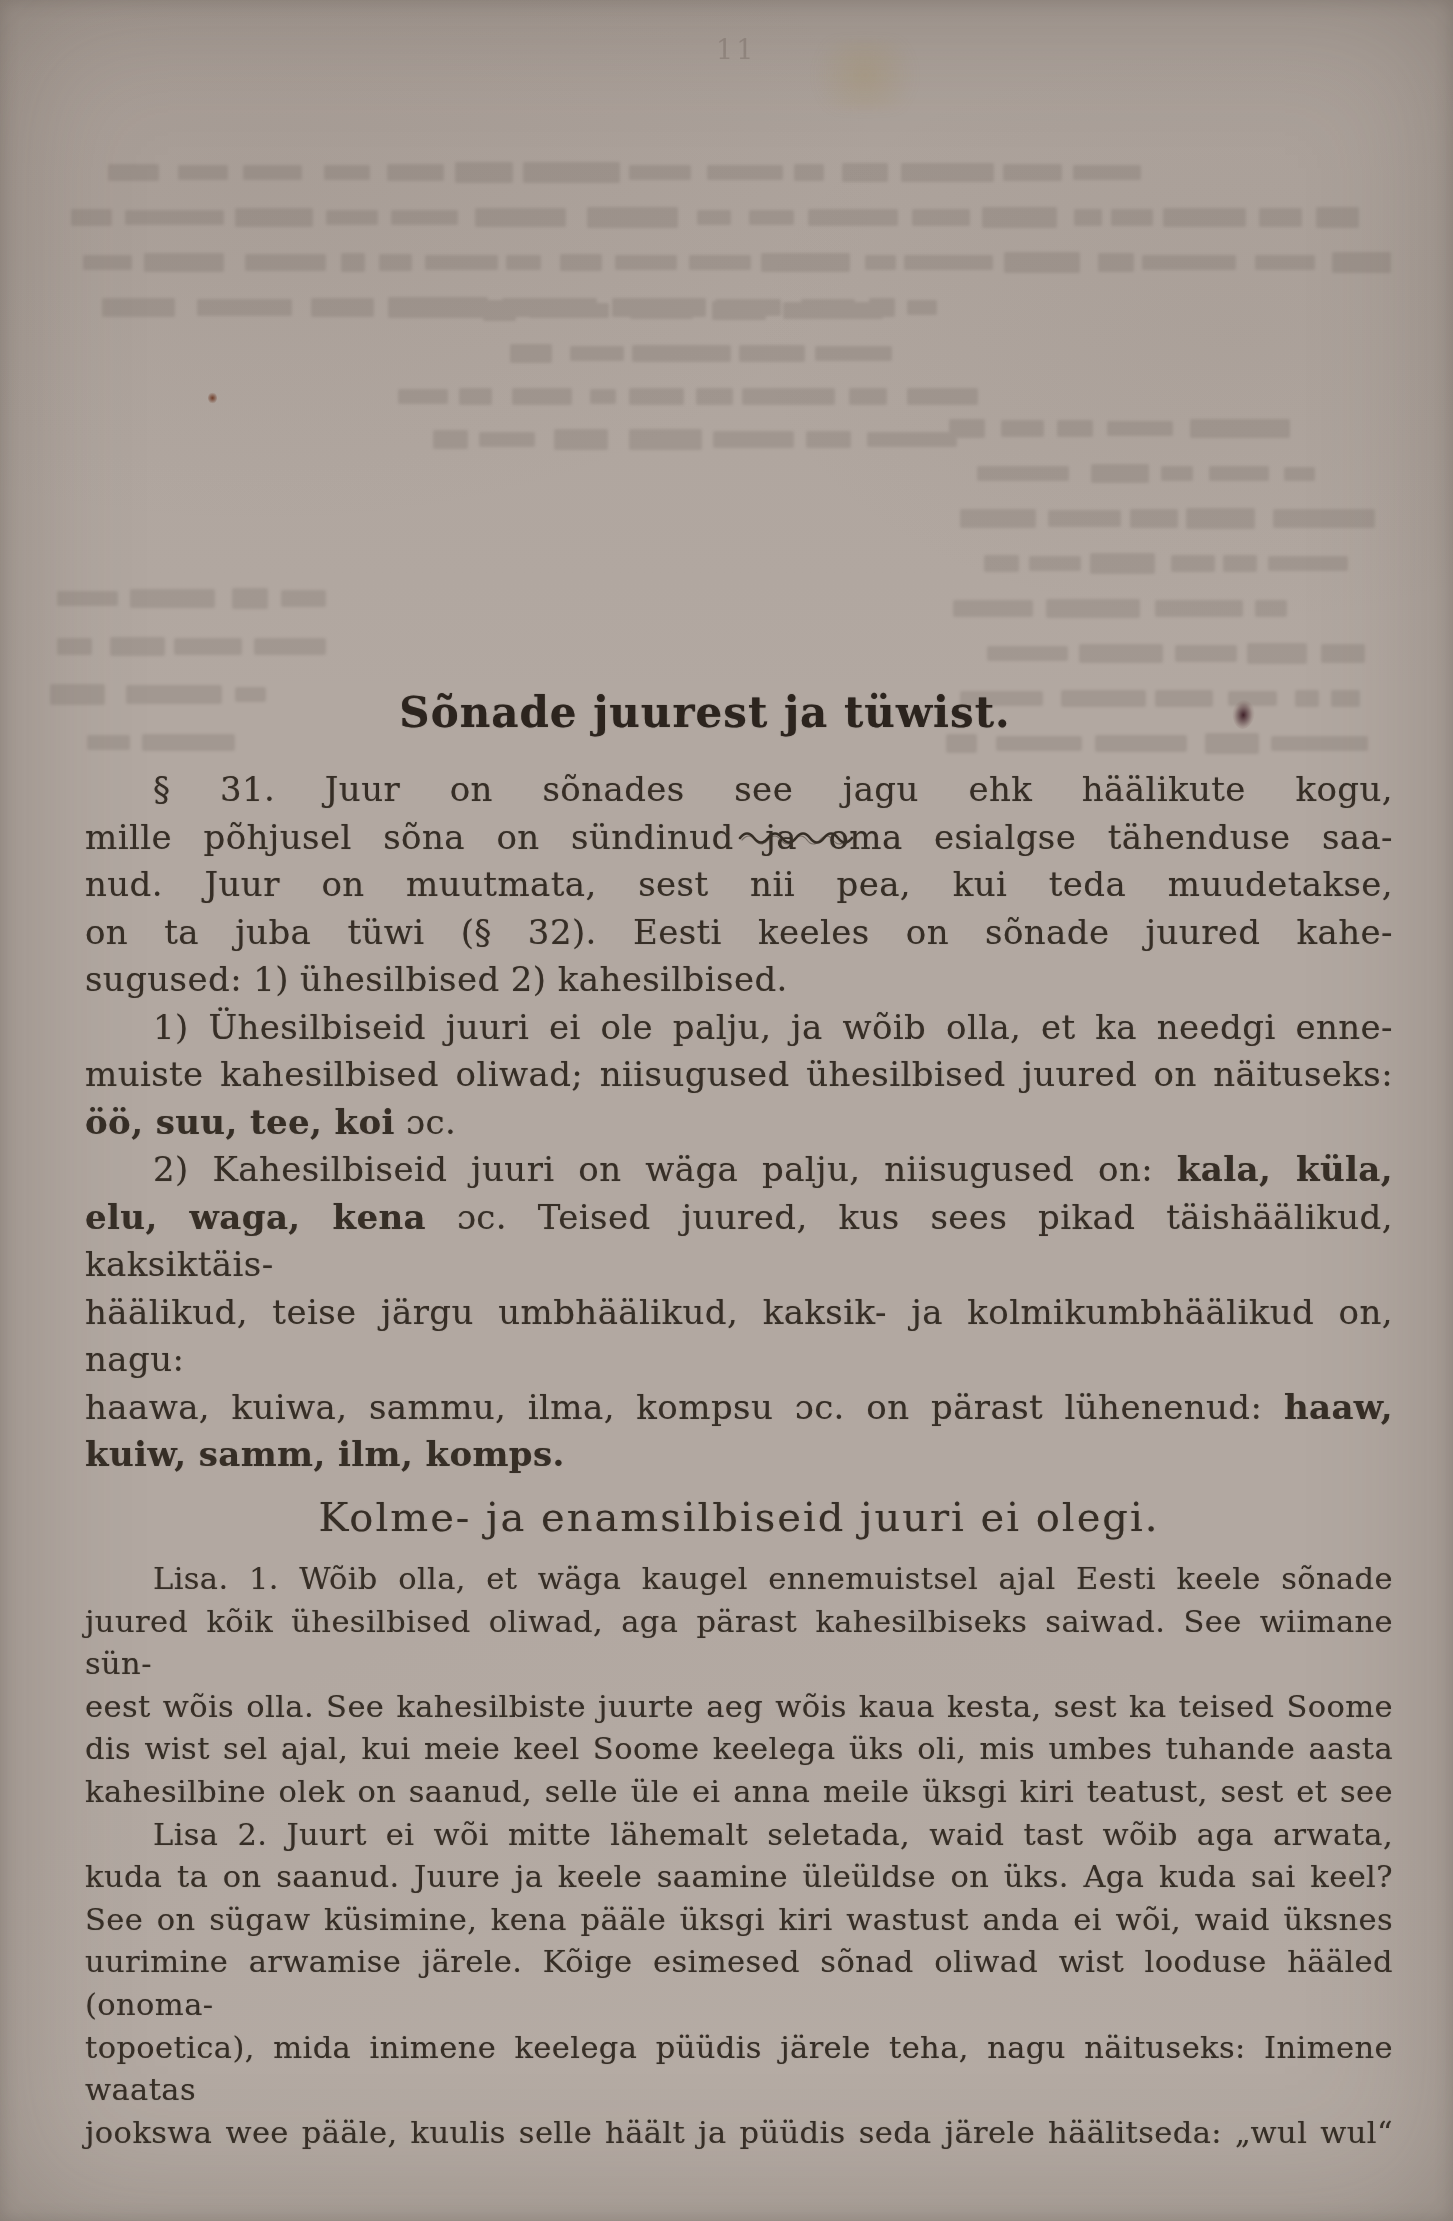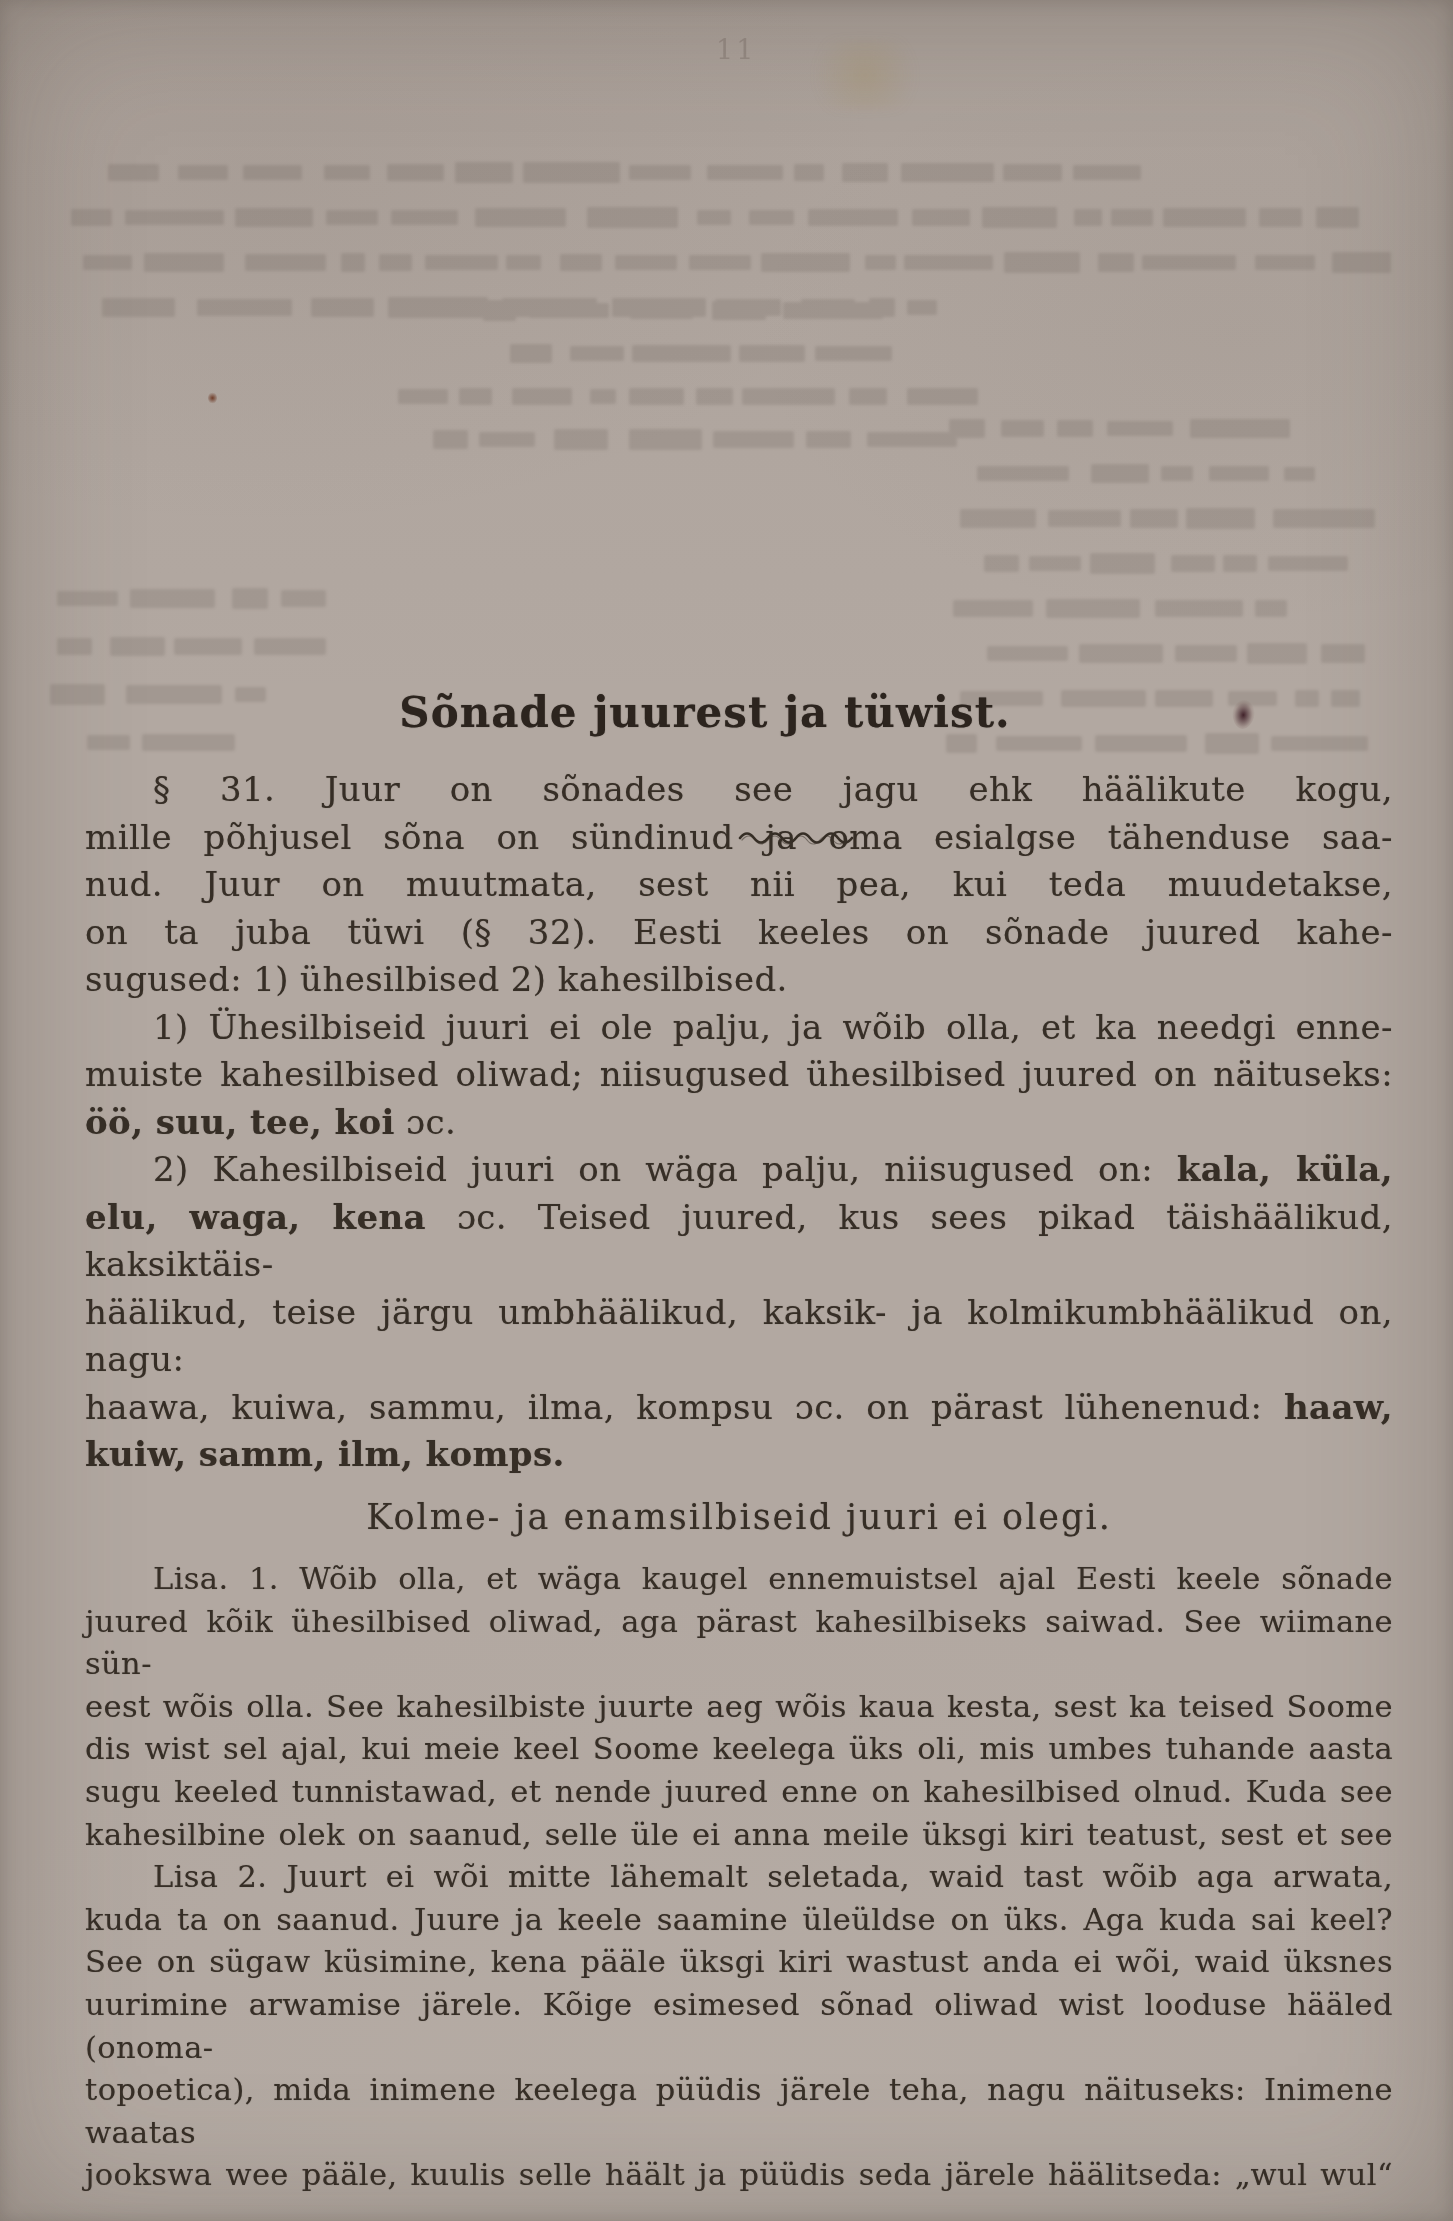--- a/index.html
+++ b/index.html
@@ -90,21 +90,21 @@
     color: #362e26;
     text-shadow: 0 0 1px rgba(44,36,29,0.38);
     letter-spacing: 0.4px;
   }
   .block.main { font-size: 34px; line-height: 47.5px; }
   .block.small { font-size: 30.5px; line-height: 42.6px; }
   .line { width: 100%; }
   .line.just { text-align: justify; text-align-last: justify; -moz-text-align-last: justify; }
   .line.first { text-indent: 68px; }
   .block.centered-block { margin: 15px 0 17px 0; }
-  .line.center { text-align: center; letter-spacing: 2px; font-size: 35px; }
+  .line.center { text-align: center; letter-spacing: 2px; font-size: 40px; }
   .bold { font-weight: 700; }
 </style>
 </head>
 <body>
 
 <div class="page">
 
   <div class="bleed" id="bleed-host">
       <div class="bline" style="left: 312.221px; top: 162px; width: 1062.78px;"><span class="bword" style="width: 67.7416px; height: 14.8083px; margin-right: 11.4157px;"></span><span class="bword" style="width: 58.5704px; height: 17.5447px; margin-right: 9.09981px;"></span><span class="bword" style="width: 92.5519px; height: 18.1259px; margin-right: 13.7515px;"></span><span class="bword" style="width: 46.1863px; height: 19.4688px; margin-right: 17.2042px;"></span><span class="bword" style="width: 29.9734px; height: 17.4899px; margin-right: 11.2911px;"></span><span class="bword" style="width: 76.4133px; height: 15.1058px; margin-right: 15.8456px;"></span><span class="bword" style="width: 62.0059px; height: 15.2334px; margin-right: 8.70102px;"></span><span class="bword" style="width: 97.2514px; height: 20.7892px; margin-right: 9.69071px;"></span><span class="bword" style="width: 58.6496px; height: 20.6899px; margin-right: 10.648px;"></span><span class="bword" style="width: 56.7006px; height: 17.8522px; margin-right: 17.4062px;"></span><span class="bword" style="width: 45.9044px; height: 15.1927px; margin-right: 21.7987px;"></span><span class="bword" style="width: 58.761px; height: 15.6281px; margin-right: 15.6587px;"></span><span class="bword" style="width: 49.7703px; height: 15.0751px; margin-right: 18.8197px;"></span><span class="bword" style="width: 51.4324px; height: 16.4504px; margin-right: 9.11493px;"></span></div>
       <div class="bline" style="left: 93.9382px; top: 207px; width: 1281.06px;"><span class="bword" style="width: 42.6146px; height: 20.1889px; margin-right: 14.5899px;"></span><span class="bword" style="width: 42.411px; height: 18.2208px; margin-right: 13.6243px;"></span><span class="bword" style="width: 83.1935px; height: 18.5698px; margin-right: 9.90412px;"></span><span class="bword" style="width: 41.4621px; height: 17.1526px; margin-right: 9.26263px;"></span><span class="bword" style="width: 27.7168px; height: 16.8858px; margin-right: 17.5332px;"></span><span class="bword" style="width: 74.4576px; height: 20.6862px; margin-right: 12.5491px;"></span><span class="bword" style="width: 58.1845px; height: 17.4704px; margin-right: 14.1437px;"></span><span class="bword" style="width: 89.3976px; height: 17.1551px; margin-right: 14.1504px;"></span><span class="bword" style="width: 44.5967px; height: 15.6569px; margin-right: 18.4024px;"></span><span class="bword" style="width: 34.282px; height: 15.8925px; margin-right: 18.7332px;"></span><span class="bword" style="width: 90.9533px; height: 20.7785px; margin-right: 20.9759px;"></span><span class="bword" style="width: 91.1108px; height: 19.2317px; margin-right: 16.9641px;"></span><span class="bword" style="width: 67.2544px; height: 14.1687px; margin-right: 12.5309px;"></span><span class="bword" style="width: 51.8841px; height: 15.5061px; margin-right: 13.5098px;"></span><span class="bword" style="width: 77.4999px; height: 19.1607px; margin-right: 11.7341px;"></span><span class="bword" style="width: 98.6019px; height: 14.049px; margin-right: 13.037px;"></span><span class="bword" style="width: 41.441px; height: 17.0879px; margin-right: 9.25201px;"></span></div>
@@ -164,21 +164,20 @@
         <div class="line"><span class="bold">kuiw, samm, ilm, komps.</span></div>
       </div>
       <div class="block main centered-block">
         <div class="line center"><span>Kolme- ja enamsilbiseid juuri ei olegi.</span></div>
       </div>
       <div class="block small">
         <div class="line first just"><span>Lisa. 1.  Wõib olla, et wäga kaugel ennemuistsel ajal Eesti keele sõnade</span></div>
         <div class="line just"><span>juured kõik ühesilbised oliwad, aga pärast kahesilbiseks saiwad.  See wiimane sün-</span></div>
         <div class="line just"><span>eest wõis olla.  See kahesilbiste juurte aeg wõis kaua kesta, sest ka teised Soome</span></div>
         <div class="line just"><span>dis wist sel ajal, kui meie keel Soome keelega üks oli, mis umbes tuhande aasta</span></div>
-        <div class="line just"><span>sugu keeled tunnistawad, et nende juured enne on kahesilbised olnud.  Kuda see</span></div>
         <div class="line just"><span>kahesilbine olek on saanud, selle üle ei anna meile üksgi kiri teatust, sest et see</span></div>
       </div>
       <div class="block small">
         <div class="line first just"><span>Lisa 2.  Juurt ei wõi mitte lähemalt seletada, waid tast wõib aga arwata,</span></div>
         <div class="line just"><span>kuda ta on saanud.  Juure ja keele saamine üleüldse on üks.  Aga kuda sai keel?</span></div>
         <div class="line just"><span>See on sügaw küsimine, kena pääle üksgi kiri wastust anda ei wõi, waid üksnes</span></div>
         <div class="line just"><span>uurimine arwamise järele.  Kõige esimesed sõnad oliwad wist looduse hääled (onoma-</span></div>
         <div class="line just"><span>topoetica), mida inimene keelega püüdis järele teha, nagu näituseks: Inimene waatas</span></div>
         <div class="line just"><span>jookswa wee pääle, kuulis selle häält ja püüdis seda järele häälitseda: „wul wul“</span></div>
       </div>

